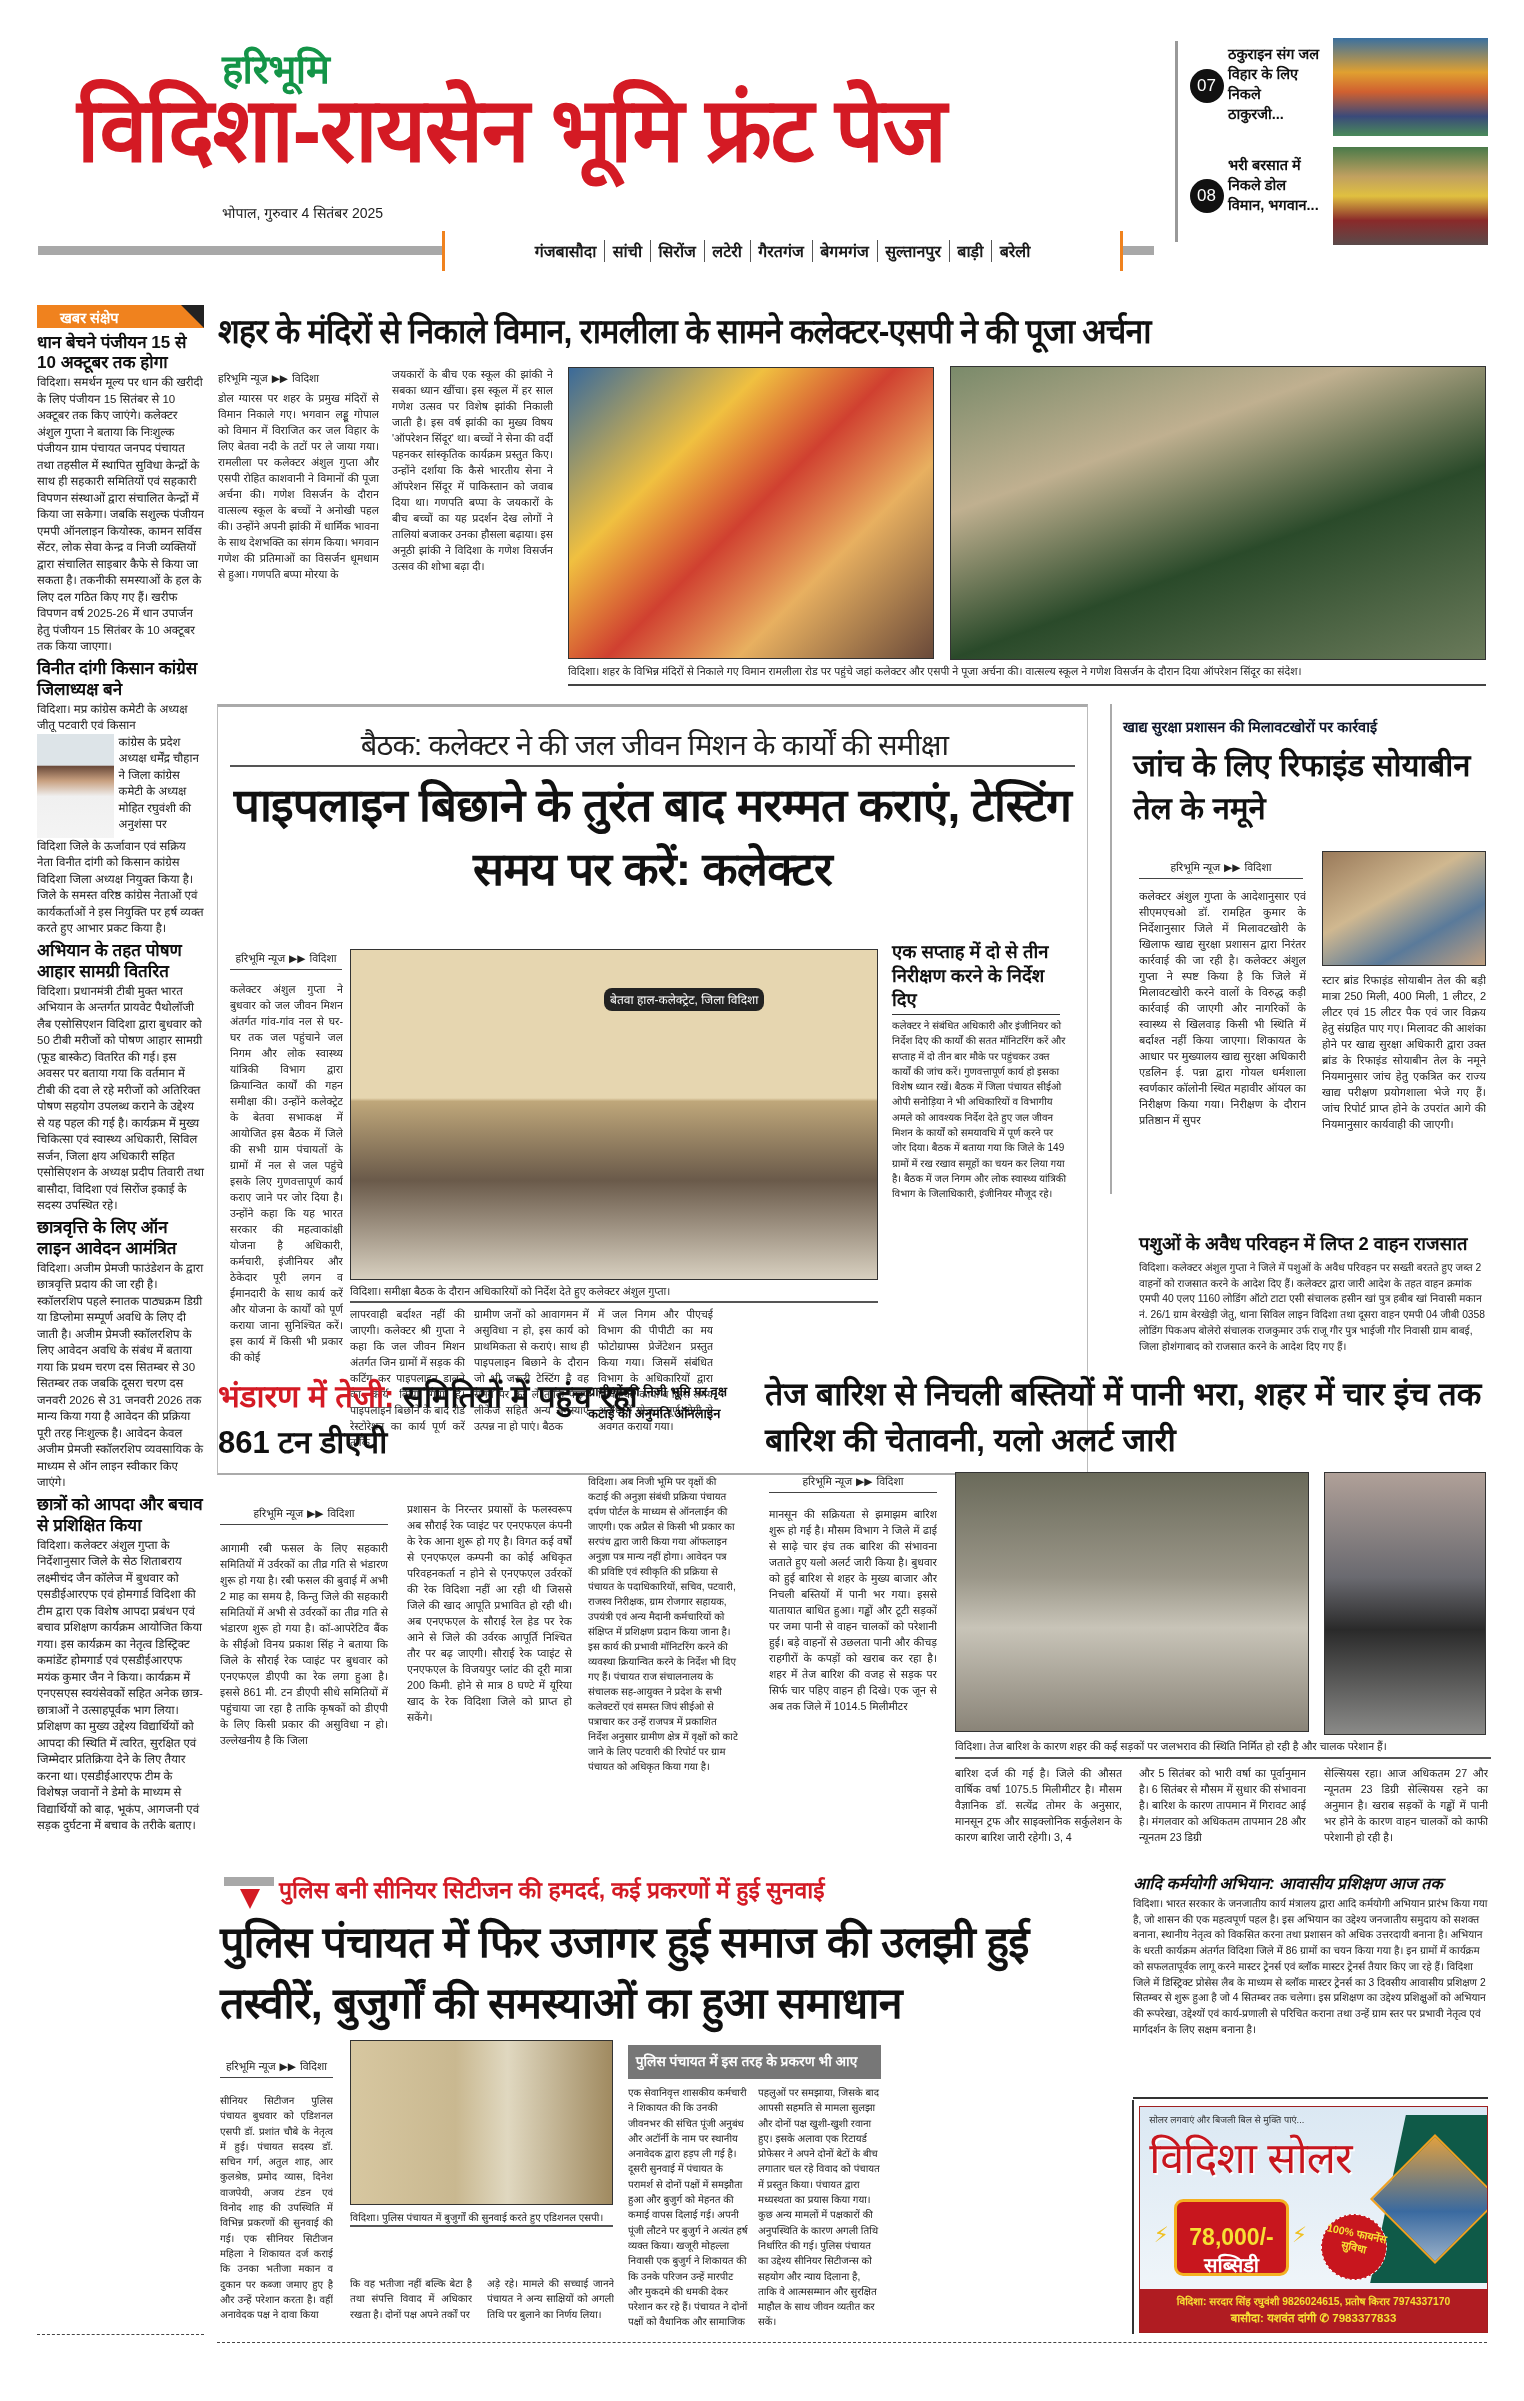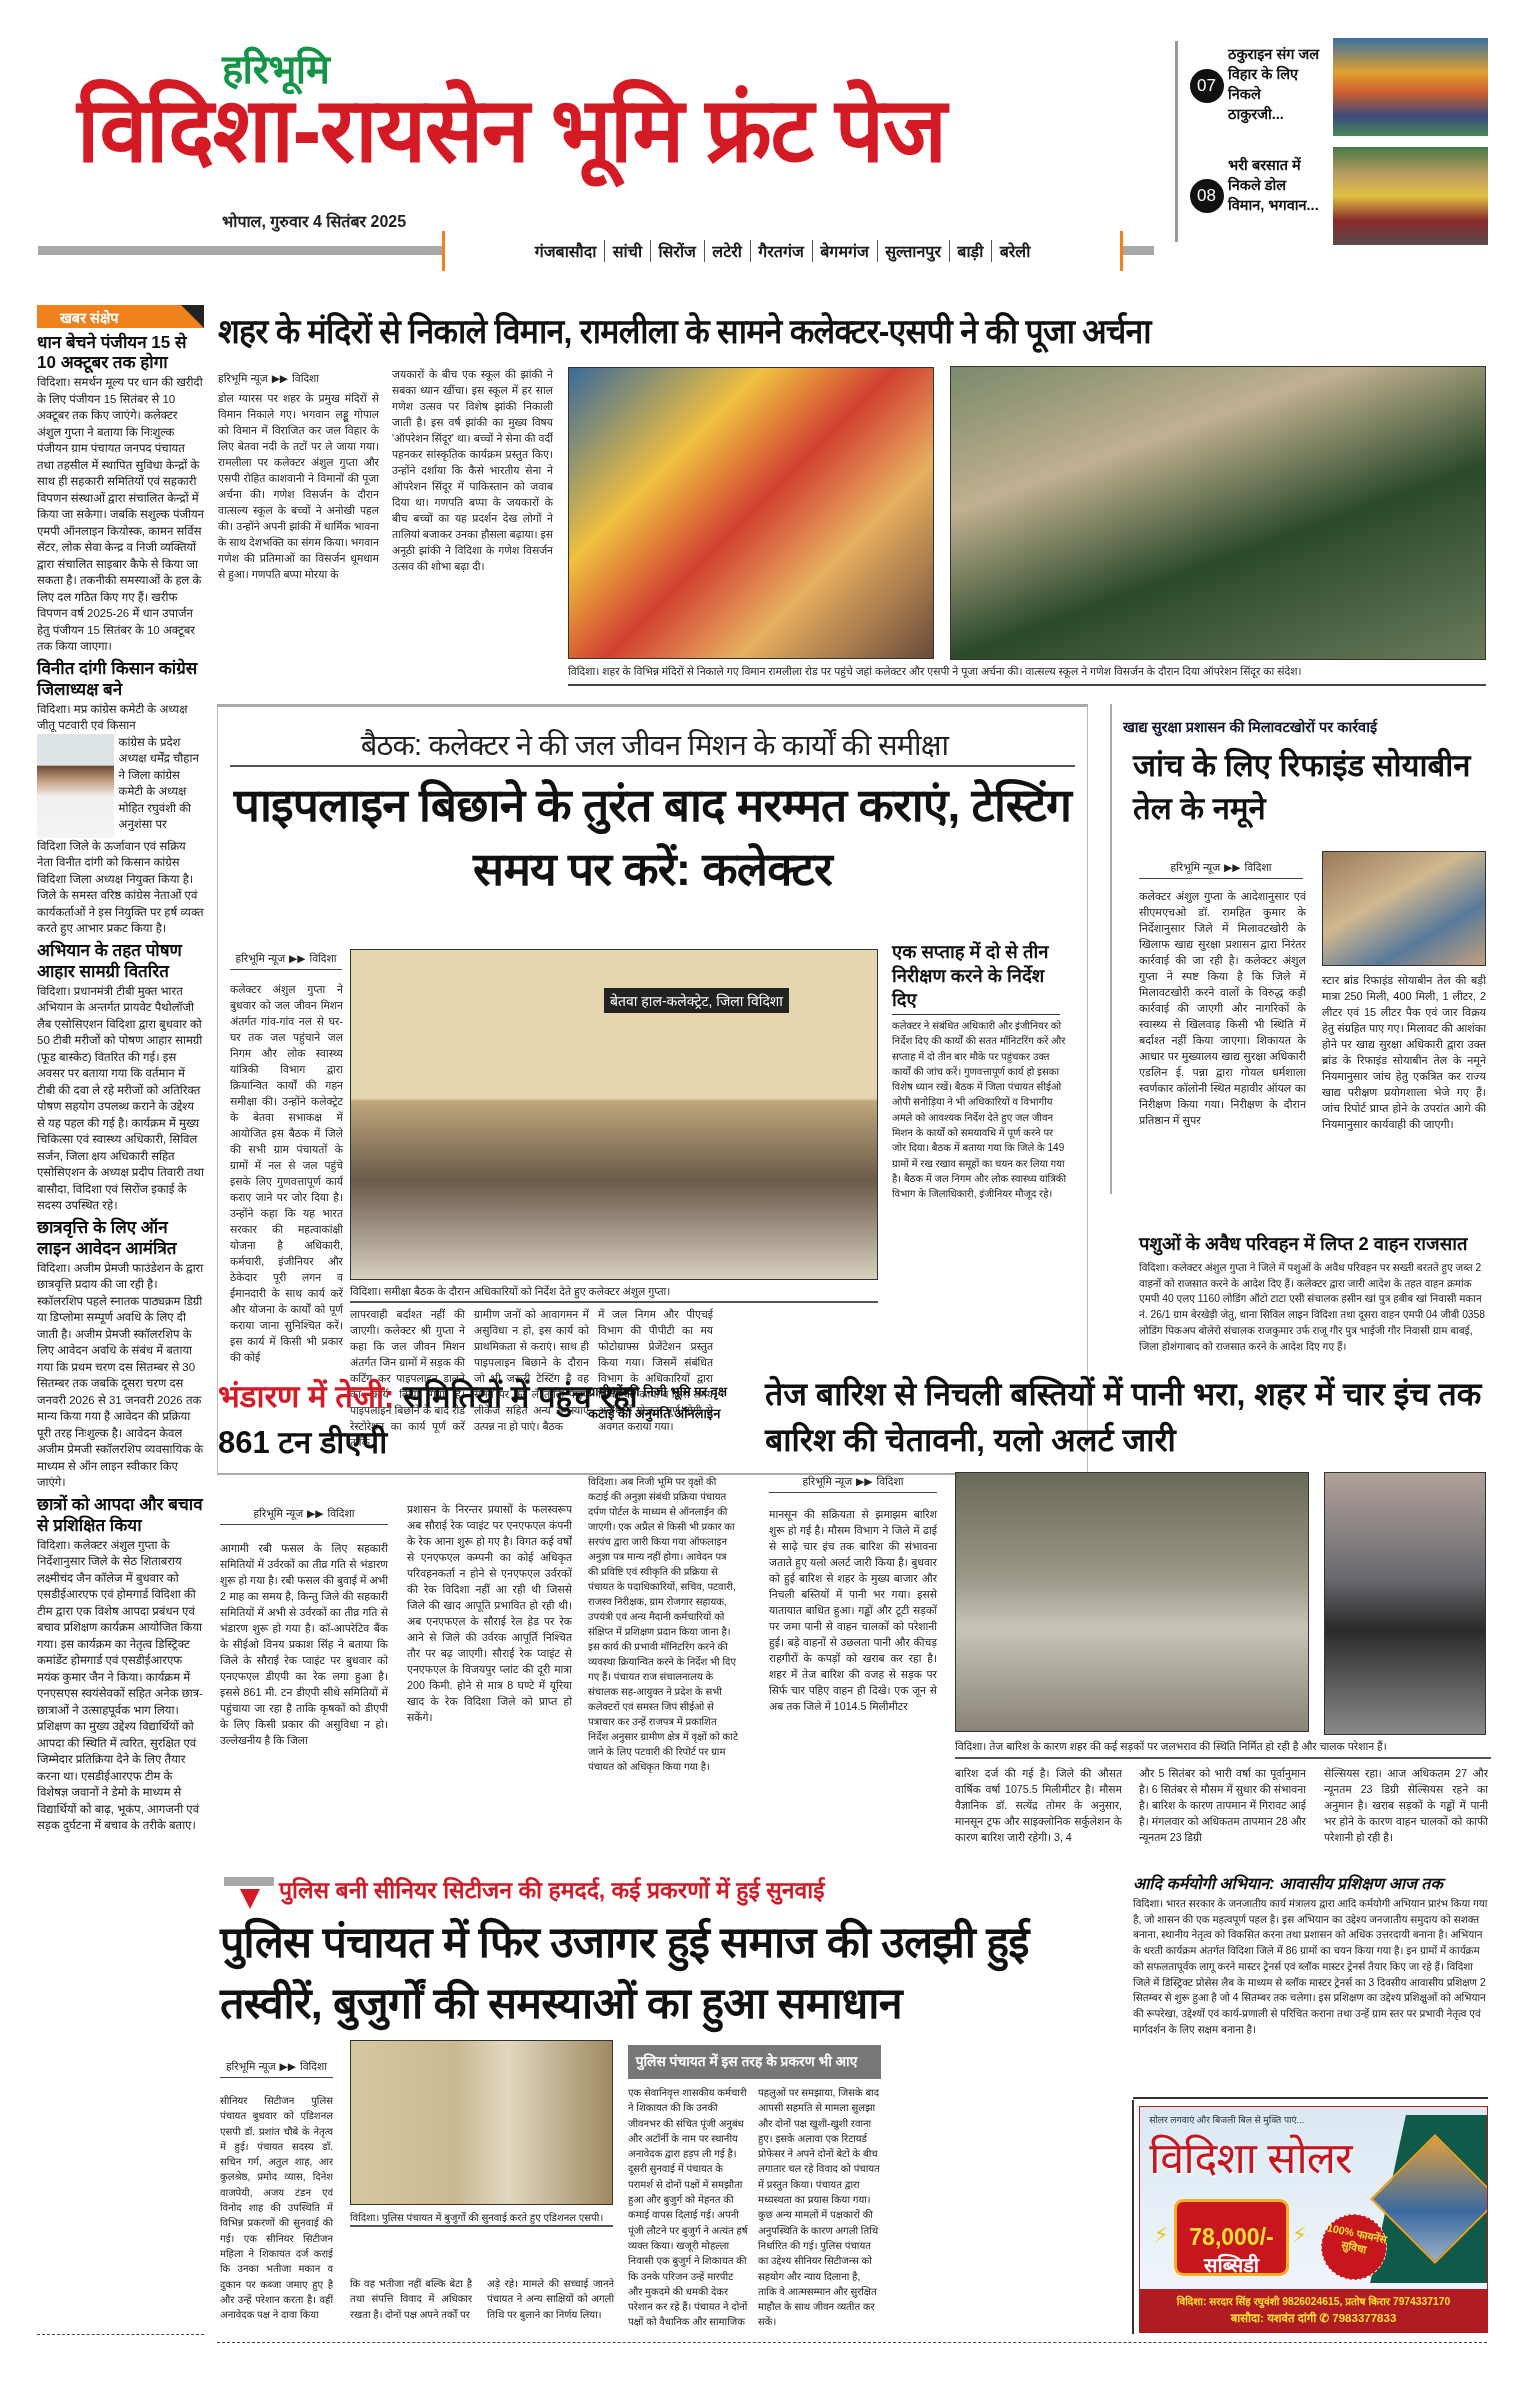--- a/index.html
+++ b/index.html
@@ -25,21 +25,21 @@
   .brief-h { font-family: "Liberation Sans", sans-serif; font-weight: bold; font-size: 17px; line-height: 20.7px; color: #111; margin-top: 4.6px; }
   .brief-p { font-family: "Liberation Sans", sans-serif; font-size: 11.5px; line-height: 16.5px; color: #222; }
   .dashline { border-top: 1.5px dashed #444; }
   .ad-strip { background: #b01c22; color: #f7e034; font-family: "Liberation Sans", sans-serif; font-weight: bold; text-align: center; }
 </style>
 </head>
 <body>
 
 <div class="abs" style="left:222px;top:40px;font-family:'Liberation Sans',sans-serif;font-weight:bold;font-size:40px;color:#139447;letter-spacing:-0.8px;">हरिभूमि</div>
 <div class="abs" style="left:77px;top:65px;font-family:'Liberation Sans',sans-serif;font-weight:bold;font-size:90px;color:#d41a24;letter-spacing:-1.5px;line-height:130px;white-space:nowrap;transform:scaleX(0.96);transform-origin:left;">विदिशा-रायसेन भूमि फ्रंट पेज</div>
-<div class="abs" style="left:222px;top:210px;font-family:'Liberation Sans',sans-serif;font-weight:bold;font-size:16px;color:#222;">भोपाल, गुरुवार 4 सितंबर 2025</div>
+<div class="abs" style="left:222px;top:203px;font-family:'Liberation Sans',sans-serif;font-weight:normal;font-size:14px;color:#222;">भोपाल, गुरुवार 4 सितंबर 2025</div>
 
 <div class="abs" style="left:38px;top:246px;width:406px;height:9.2px;background:#a8a8a8;"></div>
 <div class="abs" style="left:1123px;top:246px;width:31px;height:9.2px;background:#a8a8a8;"></div>
 <div class="abs" style="left:442px;top:231px;width:681px;height:40px;border-left:3.1px solid #f0821e;border-right:3.1px solid #f0821e;display:flex;align-items:center;justify-content:center;gap:0;">
   <span class="cond" style="font-weight:bold;font-size:16px;padding:0 7.7px;border-right:1.1px solid #555;">गंजबासौदा</span>
   <span class="cond" style="font-weight:bold;font-size:16px;padding:0 7.7px;border-right:1.1px solid #555;">सांची</span>
   <span class="cond" style="font-weight:bold;font-size:16px;padding:0 7.7px;border-right:1.1px solid #555;">सिरोंज</span>
   <span class="cond" style="font-weight:bold;font-size:16px;padding:0 7.7px;border-right:1.1px solid #555;">लटेरी</span>
   <span class="cond" style="font-weight:bold;font-size:16px;padding:0 7.7px;border-right:1.1px solid #555;">गैरतगंज</span>
   <span class="cond" style="font-weight:bold;font-size:16px;padding:0 7.7px;border-right:1.1px solid #555;">बेगमगंज</span>
@@ -110,21 +110,21 @@
 <div class="abs head-black" style="left:230px;top:725px;width:849px;text-align:center;font-weight:normal;font-size:29px;line-height:40px;color:#222;letter-spacing:-0.8px;">बैठक: कलेक्टर ने की जल जीवन मिशन के कार्यों की समीक्षा</div>
 <div class="abs" style="left:230px;top:765px;width:845px;height:1.5px;background:#555;"></div>
 <div class="abs head-black" style="left:230px;top:773px;width:845px;font-size:46px;line-height:64px;text-align:center;letter-spacing:-0.8px;">पाइपलाइन बिछाने के तुरंत बाद मरम्मत कराएं, टेस्टिंग समय पर करें: कलेक्टर</div>
 <div class="abs" style="left:230px;top:951px;width:112px;text-align:center;border-bottom:1.1px solid #444;padding-bottom:3.8px;">
   <span class="caption">हरिभूमि न्यूज</span>
   <span class="caption">▶▶</span>
   <span class="caption">विदिशा</span>
 </div>
 <div class="abs body-sm" style="left:230px;top:981px;width:113px;height:482px;overflow:hidden;">कलेक्टर अंशुल गुप्ता ने बुधवार को जल जीवन मिशन अंतर्गत गांव-गांव नल से घर-घर तक जल पहुंचाने जल निगम और लोक स्वास्थ्य यांत्रिकी विभाग द्वारा क्रियान्वित कार्यों की गहन समीक्षा की। उन्होंने कलेक्ट्रेट के बेतवा सभाकक्ष में आयोजित इस बैठक में जिले की सभी ग्राम पंचायतों के ग्रामों में नल से जल पहुंचे इसके लिए गुणवत्तापूर्ण कार्य कराए जाने पर जोर दिया है। उन्होंने कहा कि यह भारत सरकार की महत्वाकांक्षी योजना है अधिकारी, कर्मचारी, इंजीनियर और ठेकेदार पूरी लगन व ईमानदारी के साथ कार्य करें और योजना के कार्यों को पूर्ण कराया जाना सुनिश्चित करें। इस कार्य में किसी भी प्रकार की कोई</div>
 <div class="abs photo meeting" style="left:350px;top:949px;width:528px;height:331px;">
-  <div style="position:absolute;left:253px;top:38px;background:#222;color:#fff;font-family:'Liberation Sans',sans-serif;font-size:14px;padding:3.1px 6.1px;">बेतवा हाल-कलेक्ट्रेट, जिला विदिशा</div>
+  <div style="position:absolute;left:253px;top:38px;background:#222;color:#fff;font-family:'Liberation Sans',sans-serif;font-size:12px;padding:3.1px 6.1px;border-radius:8px;">बेतवा हाल-कलेक्ट्रेट, जिला विदिशा</div>
 </div>
 <div class="abs caption" style="left:350px;top:1284px;width:528px;font-size:10.7px;">विदिशा। समीक्षा बैठक के दौरान अधिकारियों को निर्देश देते हुए कलेक्टर अंशुल गुप्ता।</div>
 <div class="abs" style="left:350px;top:1301px;width:528px;height:1.5px;background:#555;"></div>
 <div class="abs body-sm" style="left:350px;top:1306px;width:115px;height:153px;overflow:hidden;">लापरवाही बर्दाश्त नहीं की जाएगी। कलेक्टर श्री गुप्ता ने कहा कि जल जीवन मिशन अंतर्गत जिन ग्रामों में सड़क की कटिंग कर पाइपलाइन डालने का कार्य किया गया है। पाइपलाइन बिछाने के बाद रोड रेस्टोरेशन का कार्य पूर्ण करें ताकि</div>
 <div class="abs body-sm" style="left:474px;top:1306px;width:115px;height:153px;overflow:hidden;">ग्रामीण जनों को आवागमन में असुविधा न हो, इस कार्य को प्राथमिकता से कराएं। साथ ही पाइपलाइन बिछाने के दौरान जो भी जरूरी टेस्टिंग है वह समय पर कर लें ताकि पाइप लीकेज सहित अन्य समस्याएं उत्पन्न ना हो पाएं। बैठक</div>
 <div class="abs body-sm" style="left:598px;top:1306px;width:115px;height:153px;overflow:hidden;">में जल निगम और पीएचई विभाग की पीपीटी का मय फोटोग्राफ्स प्रेजेंटेशन प्रस्तुत किया गया। जिसमें संबंधित विभाग के अधिकारियों द्वारा क्रियान्वित कार्यों व किस समय अवधि में योजना पूर्ण होगी से अवगत कराया गया।</div>
 
 <div class="abs head-black" style="left:892px;top:940px;width:168px;font-size:18.4px;line-height:24px;border-bottom:1.5px solid #333;padding-bottom:1.5px;">एक सप्ताह में दो से तीन निरीक्षण करने के निर्देश दिए</div>
 <div class="abs body-sm" style="left:892px;top:1018px;width:176px;height:448px;overflow:hidden;font-size:10px;line-height:15.3px;text-align:left;">कलेक्टर ने संबंधित अधिकारी और इंजीनियर को निर्देश दिए की कार्यों की सतत मॉनिटरिंग करें और सप्ताह में दो तीन बार मौके पर पहुंचकर उक्त कार्यों की जांच करें। गुणवत्तापूर्ण कार्य हो इसका विशेष ध्यान रखें। बैठक में जिला पंचायत सीईओ ओपी सनोड़िया ने भी अधिकारियों व विभागीय अमले को आवश्यक निर्देश देते हुए जल जीवन मिशन के कार्यों को समयावधि में पूर्ण करने पर जोर दिया। बैठक में बताया गया कि जिले के 149 ग्रामों में रख रखाव समूहों का चयन कर लिया गया है। बैठक में जल निगम और लोक स्वास्थ्य यांत्रिकी विभाग के जिलाधिकारी, इंजीनियर मौजूद रहे।</div>
 

